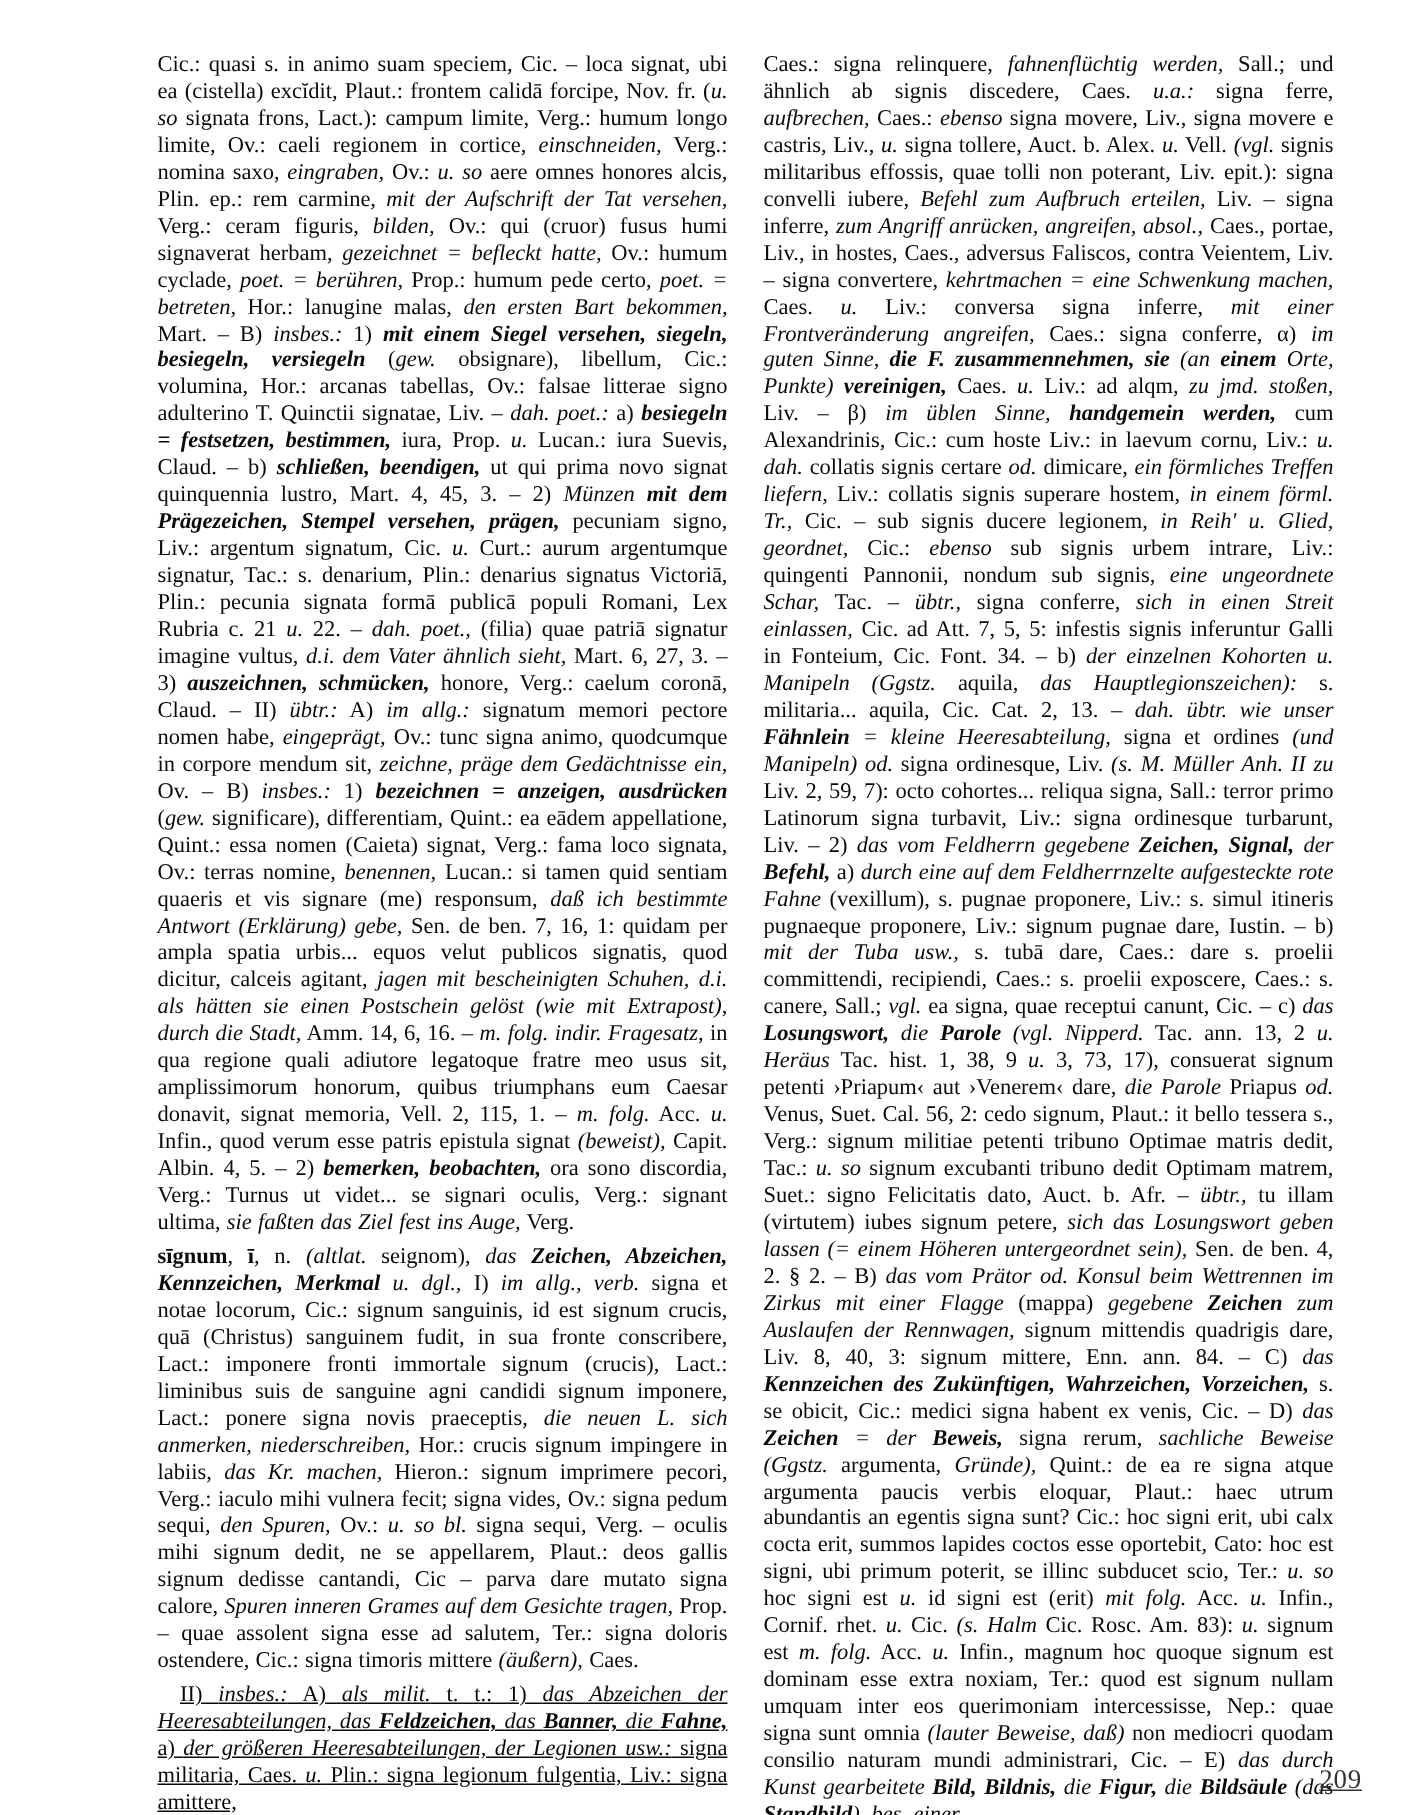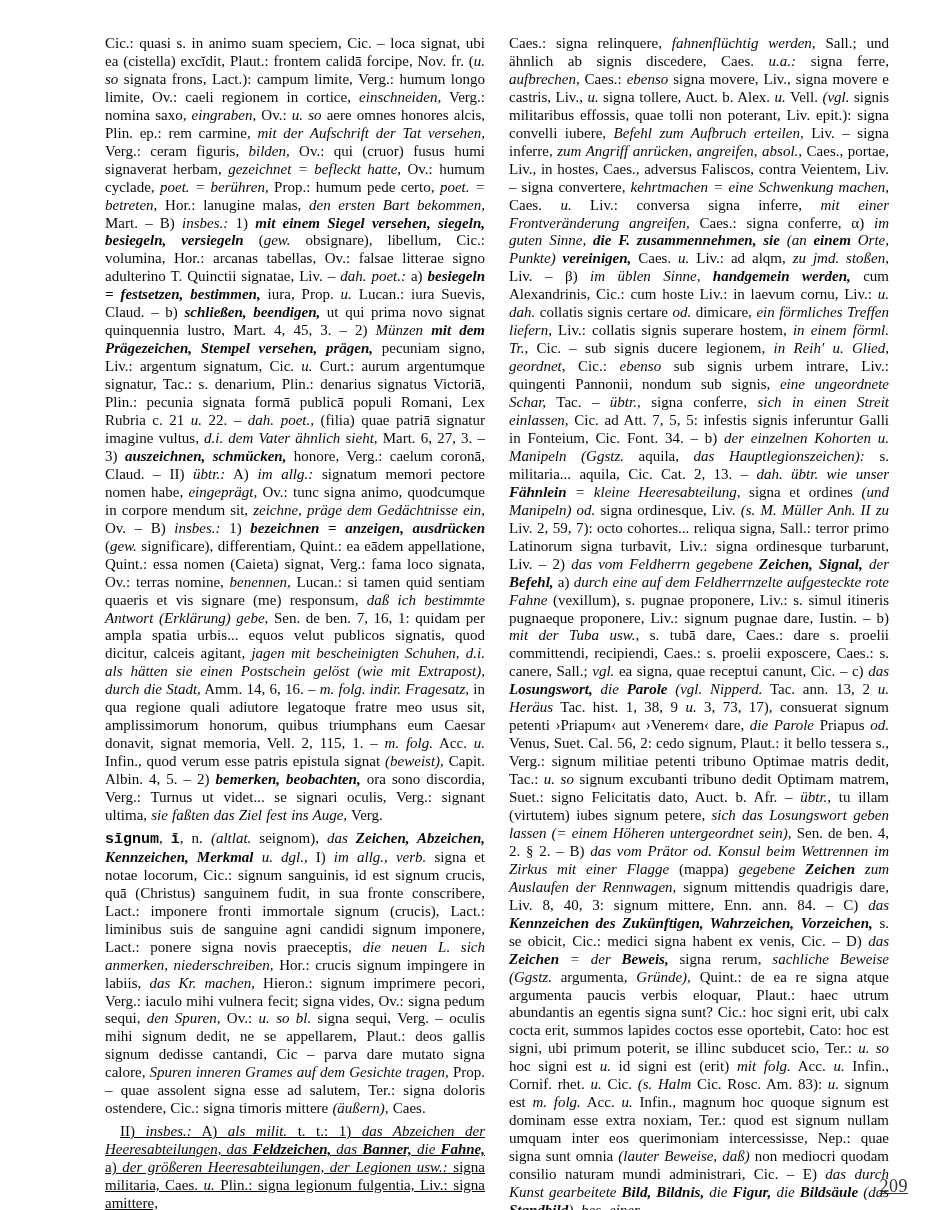--- a/index.html
+++ b/index.html
@@ -20,21 +20,21 @@
     font-size: 15px;
     line-height: 17.95px;
     word-spacing: 0.4px;
   }
   #col-0 { left: 100px; }
   #col-1 { left: 504px; }
   p.para { margin: 5px; padding: 0; }
   p.indent { text-indent: 15px; text-decoration: underline; }
   .r-n { font-style: normal; font-weight: normal; }
   .r-i { font-style: italic; }
-  .r-b { font-weight: bold; font-family: Liberation Mono, monospace; }
+  .r-b { font-weight: bold; }
   .r-bi { font-weight: bold; font-style: italic; }
   .page-number {
     position: absolute;
     right: 27px;
     top: 1176px;
     font-size: 18px;
     color: #333;
     letter-spacing: 0.5px;
     text-decoration: underline;
   }

